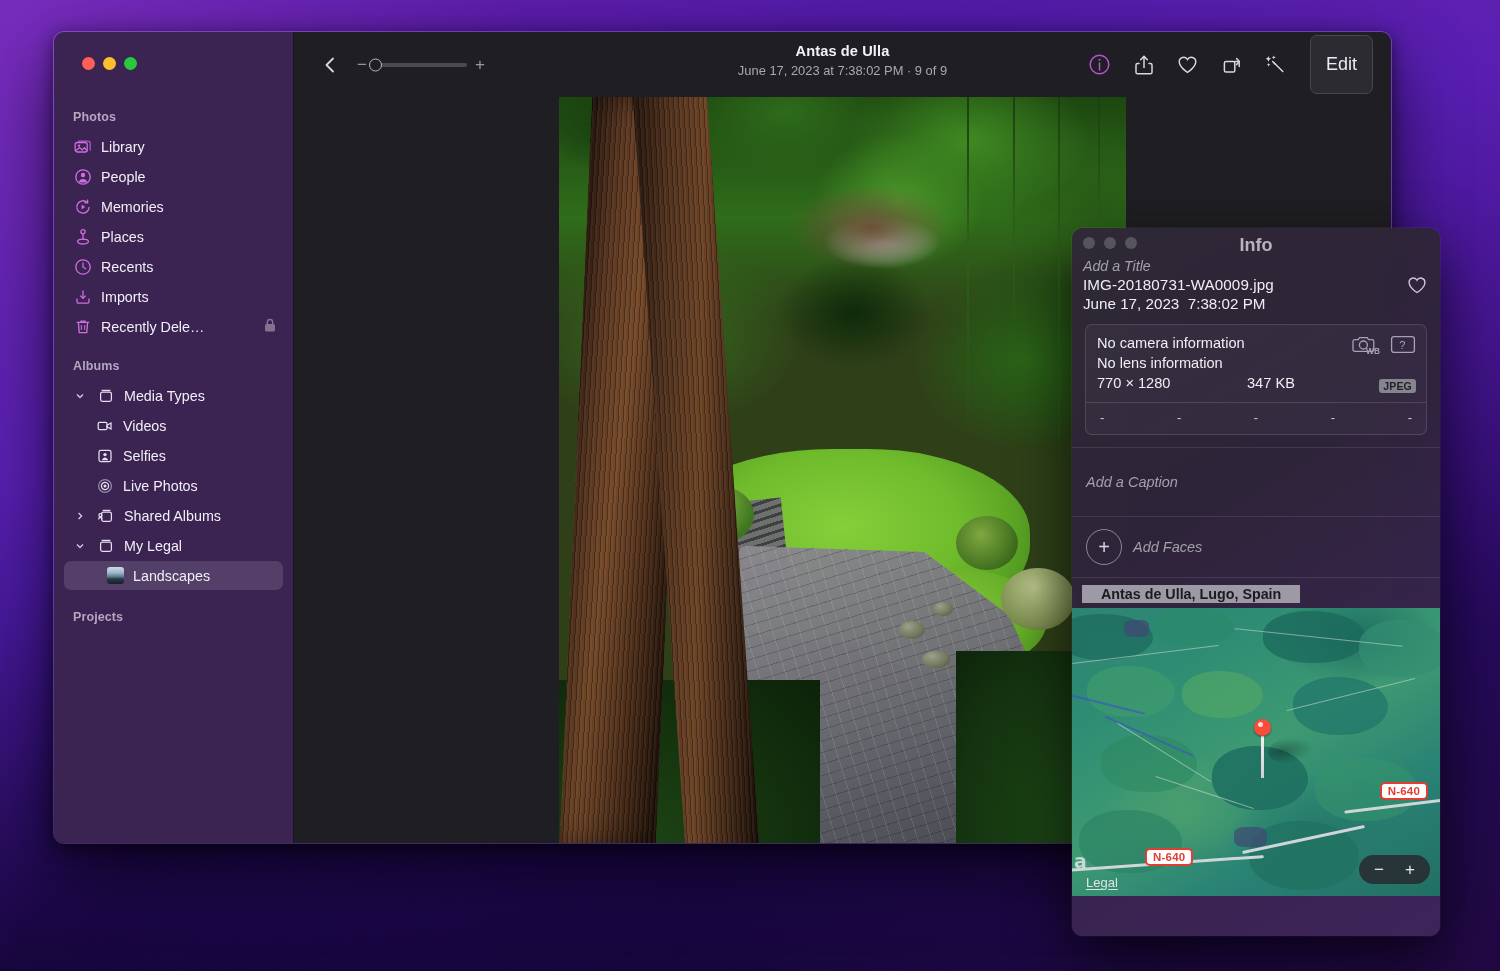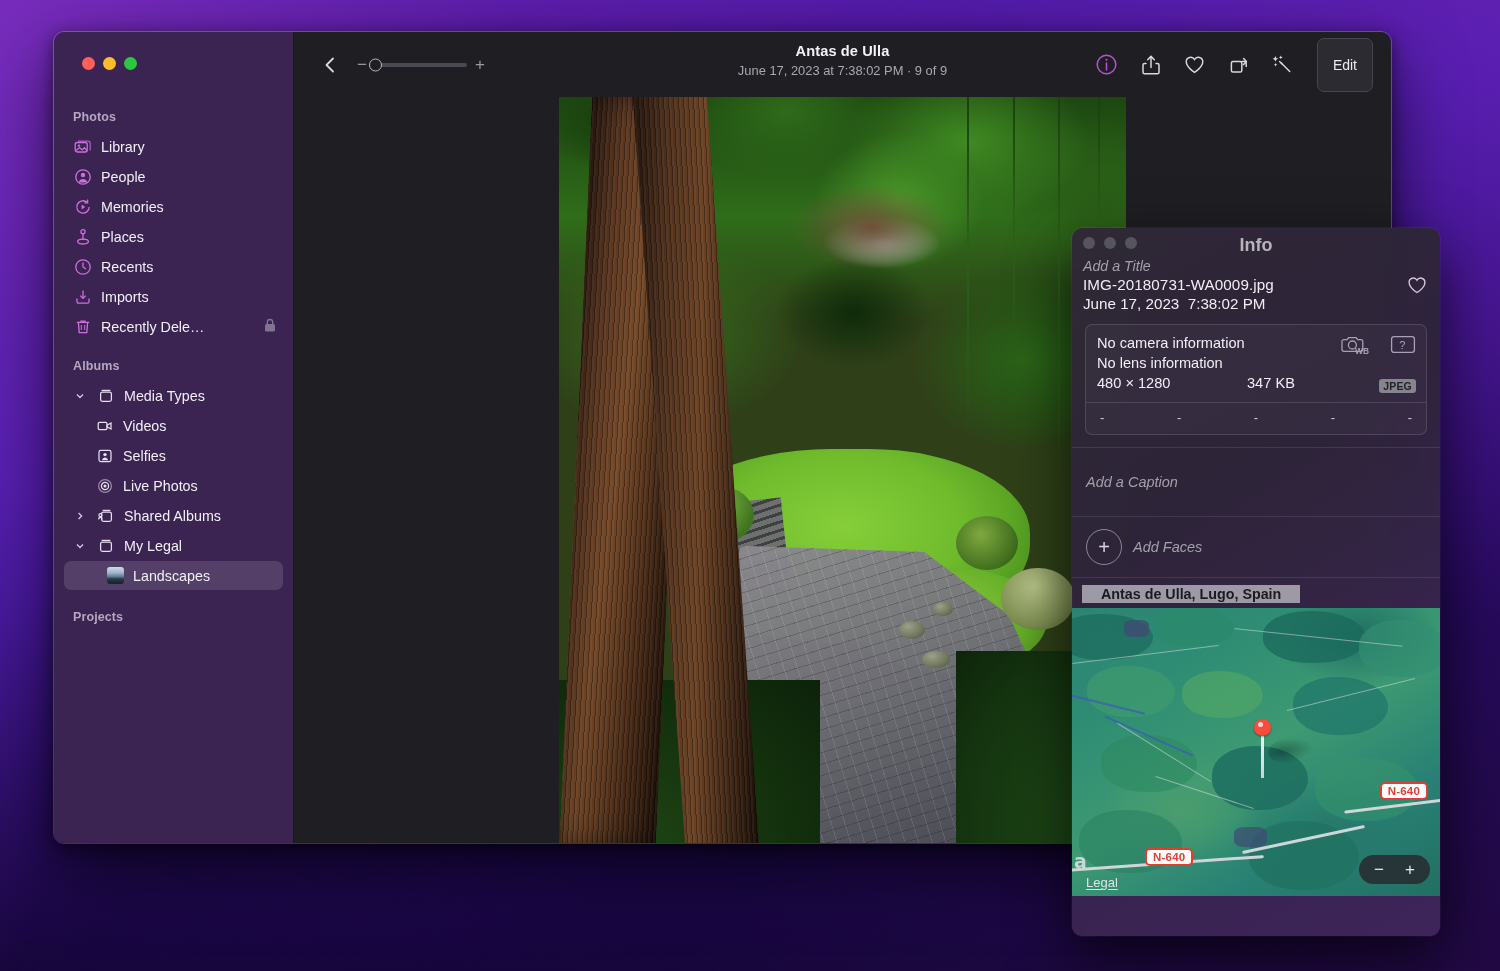--- a/index.html
+++ b/index.html
@@ -59,21 +59,21 @@
   .zsign{ color:#9b99a3; font-size:17px; line-height:1; width:12px; text-align:center; }
   .ztrack{ width:92px; height:4px; background:#4a4a52; border-radius:2px; position:relative; }
   .zknob{ position:absolute; left:-6px; top:50%; transform:translateY(-50%); width:13px; height:13px;
      border-radius:50%; border:1.6px solid #b9b7c2; background:#1f1f23; }
   .tb-title{ position:absolute; left:0; right:0; top:11px; text-align:center; pointer-events:none; }
   .tb-title .t1{ color:#f3f2f6; font-size:14.6px; font-weight:700; letter-spacing:.1px;}
   .tb-title .t2{ color:#a9a7b2; font-size:12.9px; margin-top:4px; }
   .tb-right{ margin-left:auto; display:flex; align-items:center; gap:20px; }
   .tb-ico{ width:24px; height:24px; display:flex; align-items:center; justify-content:center; cursor:default; }
   .edit-btn{
-    color:#eceaf2; font-size:14px; border:1px solid #46464f; background:#2b2b31;
+    color:#eceaf2; font-size:18px; border:1px solid #46464f; background:#2b2b31;
     border-radius:7px; padding:18px 15px; margin-left:2px; cursor:default;
   }
 
   .stage{ flex:1; position:relative; display:flex; align-items:flex-start; justify-content:center; overflow:hidden;}
   .photo{
     width:567px; height:748px; position:relative; overflow:hidden;
     background:#2f4018;
   }
 
   
@@ -158,21 +158,21 @@
   .info-heart{ position:absolute; right:12px; top:18px; }
 
   .exif{
     margin:0 13px; border:1px solid rgba(255,255,255,.13); border-radius:7px; overflow:hidden;
     background:rgba(255,255,255,.035);
   }
   .exif-top{ padding:9px 11px 8px 11px; position:relative; }
   .exif-row{ font-size:14.6px; color:#f0eef4; line-height:1.35; }
   .exif-dim{ display:flex; margin-top:1px; }
   .exif-dim .d1{ width:150px; }
-  .exif-icons{ position:absolute; right:10px; top:9px; display:flex; gap:20px; align-items:flex-start;}
+  .exif-icons{ position:absolute; right:10px; top:9px; display:flex; gap:9px; align-items:flex-start;}
   .jpeg-badge{ position:absolute; right:10px; bottom:9px; background:#86848d; color:#22212a;
     font-size:10.5px; font-weight:700; border-radius:3px; padding:1px 4px; letter-spacing:.2px;}
   .exif-bot{ border-top:1px solid rgba(255,255,255,.13); display:flex; padding:7px 14px 9px 14px; }
   .exif-bot span{ flex:1; font-size:13px; color:#cfccd6; }
   .exif-bot span:last-child{ flex:0 0 auto; text-align:right; }
 
   .field{ border-top:1px solid rgba(255,255,255,.10); padding:26px 14px; font-size:14.5px;
      font-style:italic; color:#a3a0ab; }
   .field.first{ margin-top:12px; }
   .faces{ border-top:1px solid rgba(255,255,255,.10); padding:12px 14px; display:flex; align-items:center; gap:11px; }
@@ -526,21 +526,21 @@
         <path d="M12 20.2S3.4 14.9 3.4 9.2A4.6 4.6 0 0 1 12 6.8a4.6 4.6 0 0 1 8.6 2.4c0 5.7-8.6 11-8.6 11z"></path>
       </svg>
     </div>
   </div>
 
   <div class="exif">
     <div class="exif-top">
       <div class="exif-row">No camera information</div>
       <div class="exif-row">No lens information</div>
       <div class="exif-row exif-dim">
-        <span class="d1">480 × 1280</span>
+        <span class="d1">770 × 1280</span>
         <span>347 KB</span>
       </div>
       <div class="exif-icons">
         <span>
           <svg width="30" height="22" viewBox="0 0 30 22" fill="none" stroke="#a8a0b4" stroke-width="1.3">
             <path d="M2 7.4a1.8 1.8 0 0 1 1.8-1.8h3.4l1.4-2h7.6l1.4 2h3.4A1.8 1.8 0 0 1 22.8 7.4v8.2a1.8 1.8 0 0 1-1.8 1.8H3.8A1.8 1.8 0 0 1 2 15.6z"></path>
             <circle cx="12.4" cy="11" r="4"></circle>
             <text x="15" y="19.6" font-size="8.4" fill="#a8a0b4" stroke="none" font-family="Liberation Sans, sans-serif" font-weight="700">WB</text>
           </svg>
         </span>

